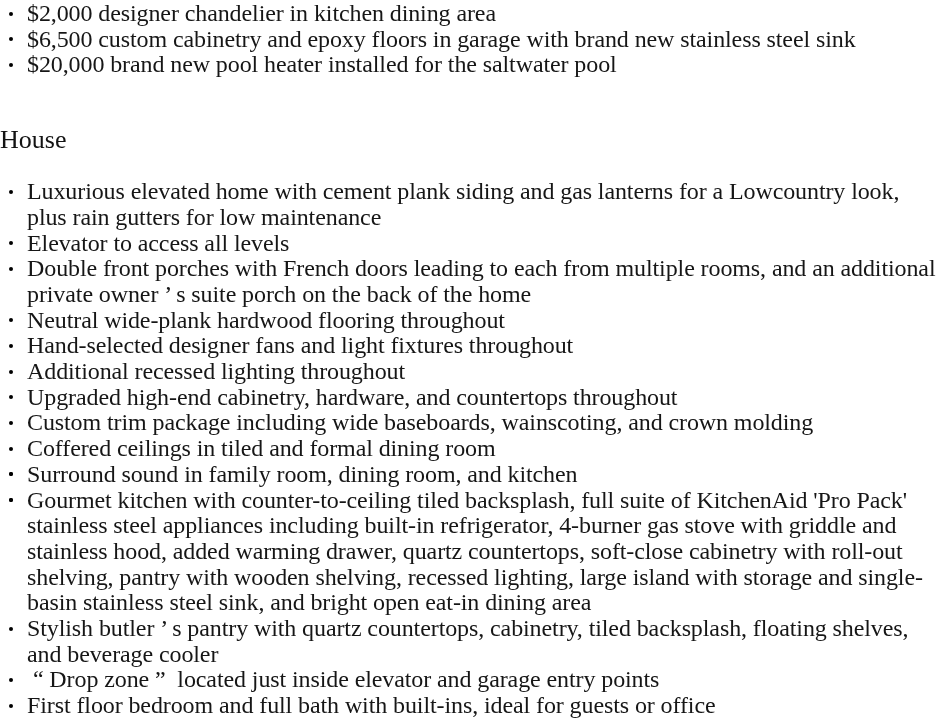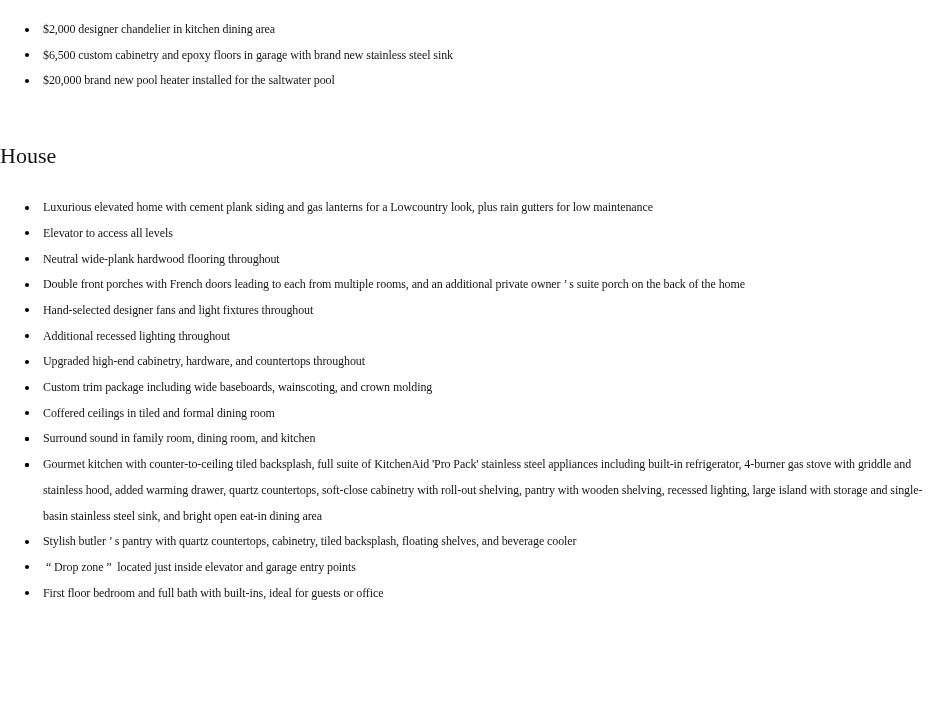--- a/index.html
+++ b/index.html
@@ -15,44 +15,44 @@
     color: #161616;
   }
   .page {
     width: 950px;
     height: 720px;
     box-sizing: border-box;
     padding-top: 1px;
   }
   ul.bullets {
     list-style: none;
-    margin: 16px;
+    margin: 0;
     padding: 0;
-    font-size: 12px;
+    font-size: 24px;
     letter-spacing: -0.1px;
   }
   ul.bullets li {
     position: relative;
     padding: 0 6px 0 27px;
     line-height: 25.7px;
   }
   ul.bullets li .txt {
     white-space: pre-wrap;
   }
   .dot {
     position: absolute;
     left: 9px;
     top: 10.5px;
     width: 4px;
     height: 4px;
     border-radius: 50%;
     background: #000;
   }
   h2.section-heading {
-    font-size: 22px;
+    font-size: 26px;
     font-weight: normal;
     line-height: 30px;
     margin: 47px 0 24px 0;
     letter-spacing: 0;
     color: #131313;
   }
 </style>
 </head>
 <body>
 
@@ -62,22 +62,22 @@
       <li><span class="dot"></span><span class="txt">$2,000 designer chandelier in kitchen dining area</span></li>
       <li><span class="dot"></span><span class="txt">$6,500 custom cabinetry and epoxy floors in garage with brand new stainless steel sink</span></li>
       <li><span class="dot"></span><span class="txt">$20,000 brand new pool heater installed for the saltwater pool</span></li>
     </ul>
 
   <h2 class="section-heading">House</h2>
 
   <ul class="bullets">
       <li><span class="dot"></span><span class="txt">Luxurious elevated home with cement plank siding and gas lanterns for a Lowcountry look, plus rain gutters for low maintenance</span></li>
       <li><span class="dot"></span><span class="txt">Elevator to access all levels</span></li>
+      <li><span class="dot"></span><span class="txt">Double front porches with French doors leading to each from multiple rooms, and an additional private owner ’ s suite porch on the back of the home</span></li>
       <li><span class="dot"></span><span class="txt">Neutral wide-plank hardwood flooring throughout</span></li>
-      <li><span class="dot"></span><span class="txt">Double front porches with French doors leading to each from multiple rooms, and an additional private owner ’ s suite porch on the back of the home</span></li>
       <li><span class="dot"></span><span class="txt">Hand-selected designer fans and light fixtures throughout</span></li>
       <li><span class="dot"></span><span class="txt">Additional recessed lighting throughout</span></li>
       <li><span class="dot"></span><span class="txt">Upgraded high-end cabinetry, hardware, and countertops throughout</span></li>
       <li><span class="dot"></span><span class="txt">Custom trim package including wide baseboards, wainscoting, and crown molding</span></li>
       <li><span class="dot"></span><span class="txt">Coffered ceilings in tiled and formal dining room</span></li>
       <li><span class="dot"></span></li>
       <li><span class="dot"></span><span class="txt">Surround sound in family room, dining room, and kitchen</span></li>
       <li><span class="dot"></span></li>
       <li><span class="dot"></span><span class="txt">Gourmet kitchen with counter-to-ceiling tiled backsplash, full suite of KitchenAid 'Pro Pack' stainless steel appliances including built-in refrigerator, 4-burner gas stove with griddle and stainless hood, added warming drawer, quartz countertops, soft-close cabinetry with roll-out shelving, pantry with wooden shelving, recessed lighting, large island with storage and single-basin stainless steel sink, and bright open eat-in dining area</span></li>
       <li><span class="dot"></span><span class="txt">Stylish butler ’ s pantry with quartz countertops, cabinetry, tiled backsplash, floating shelves, and beverage cooler</span></li>

